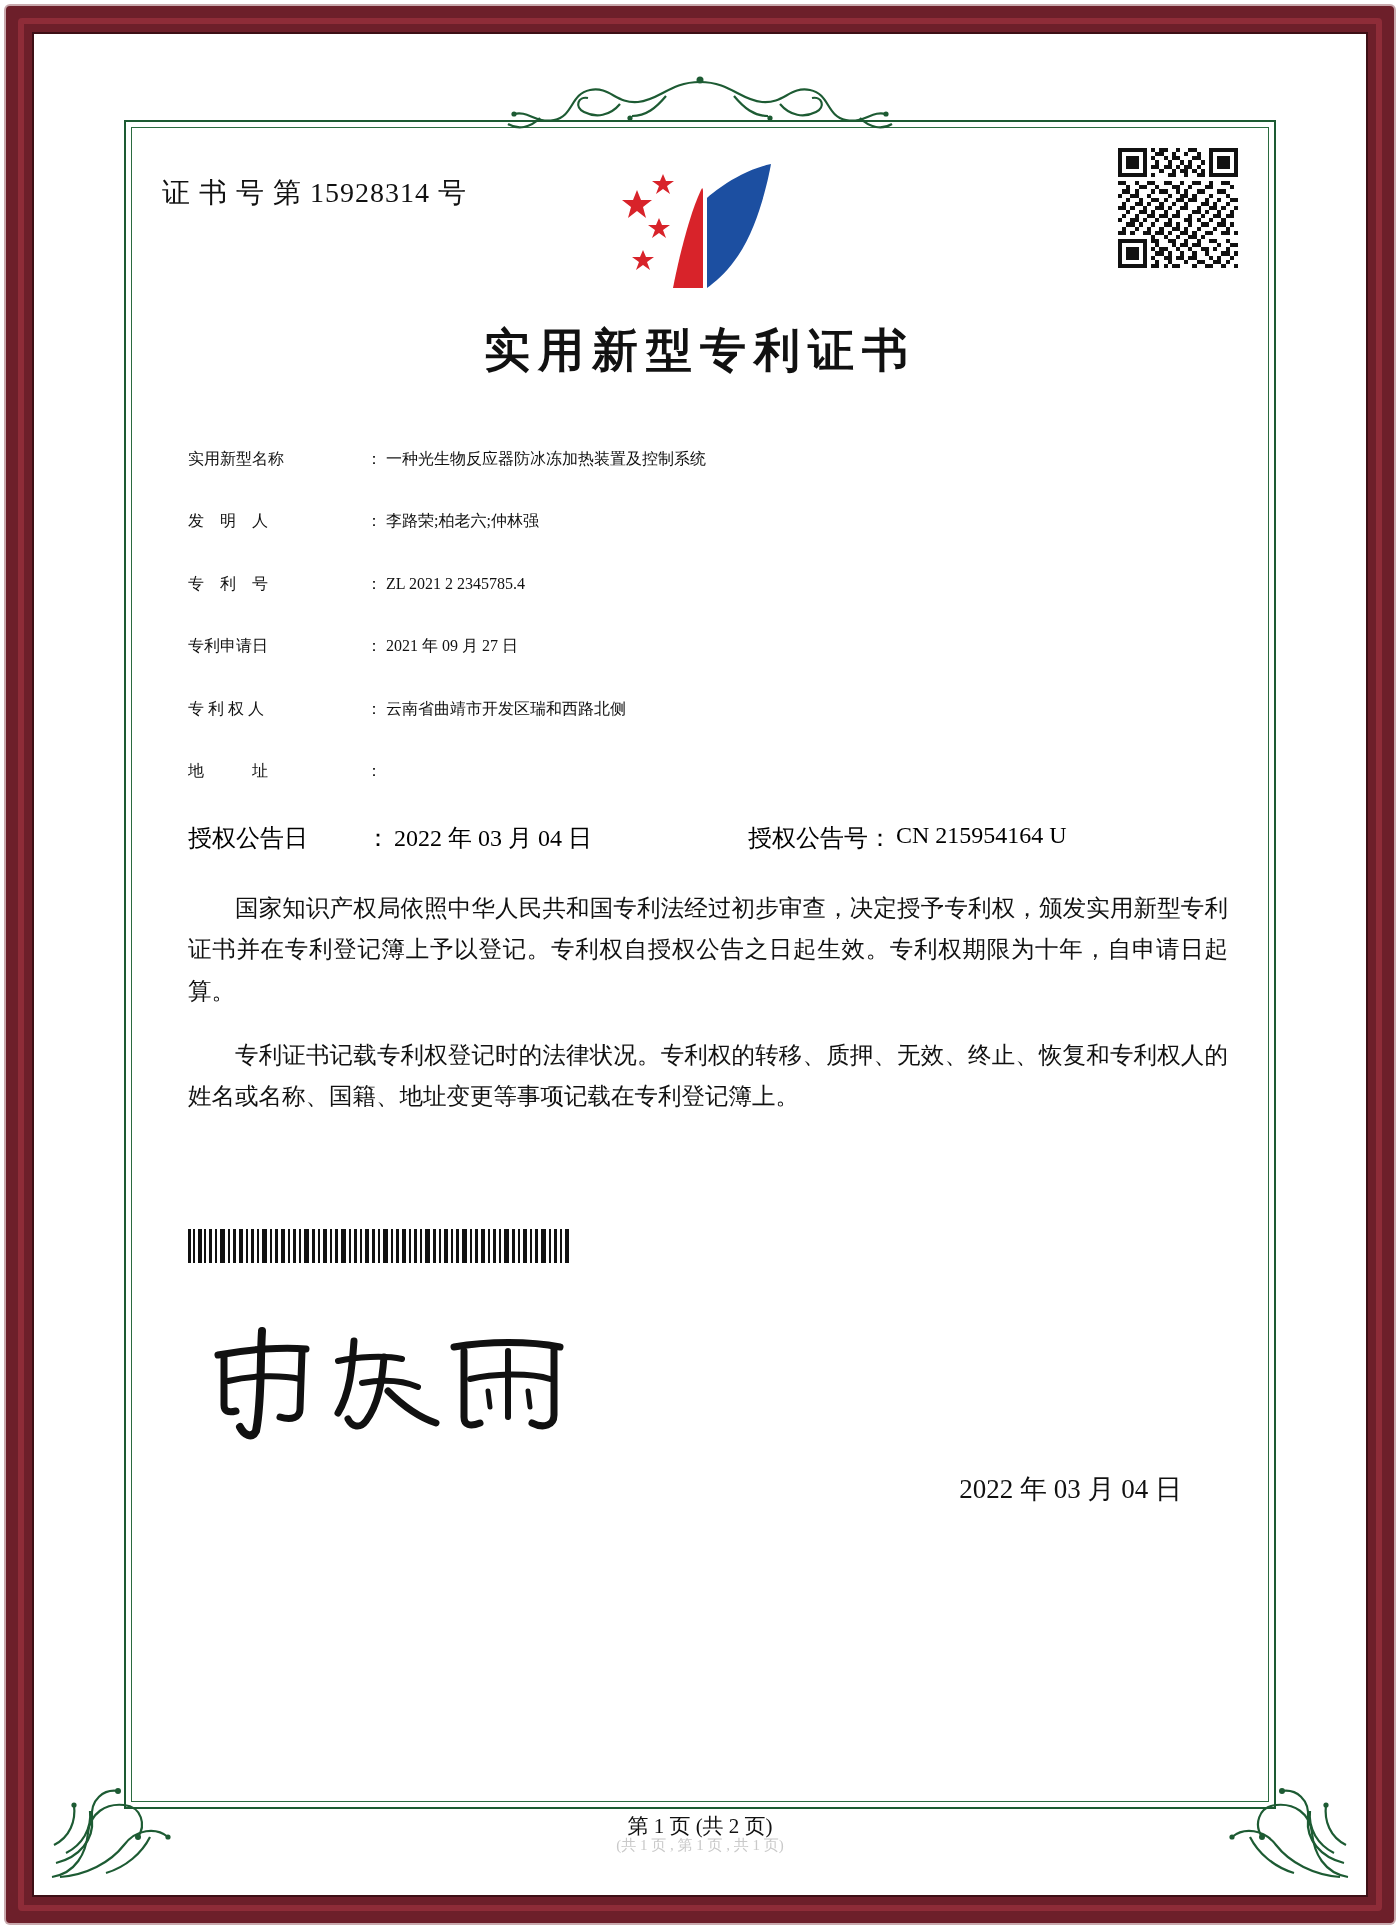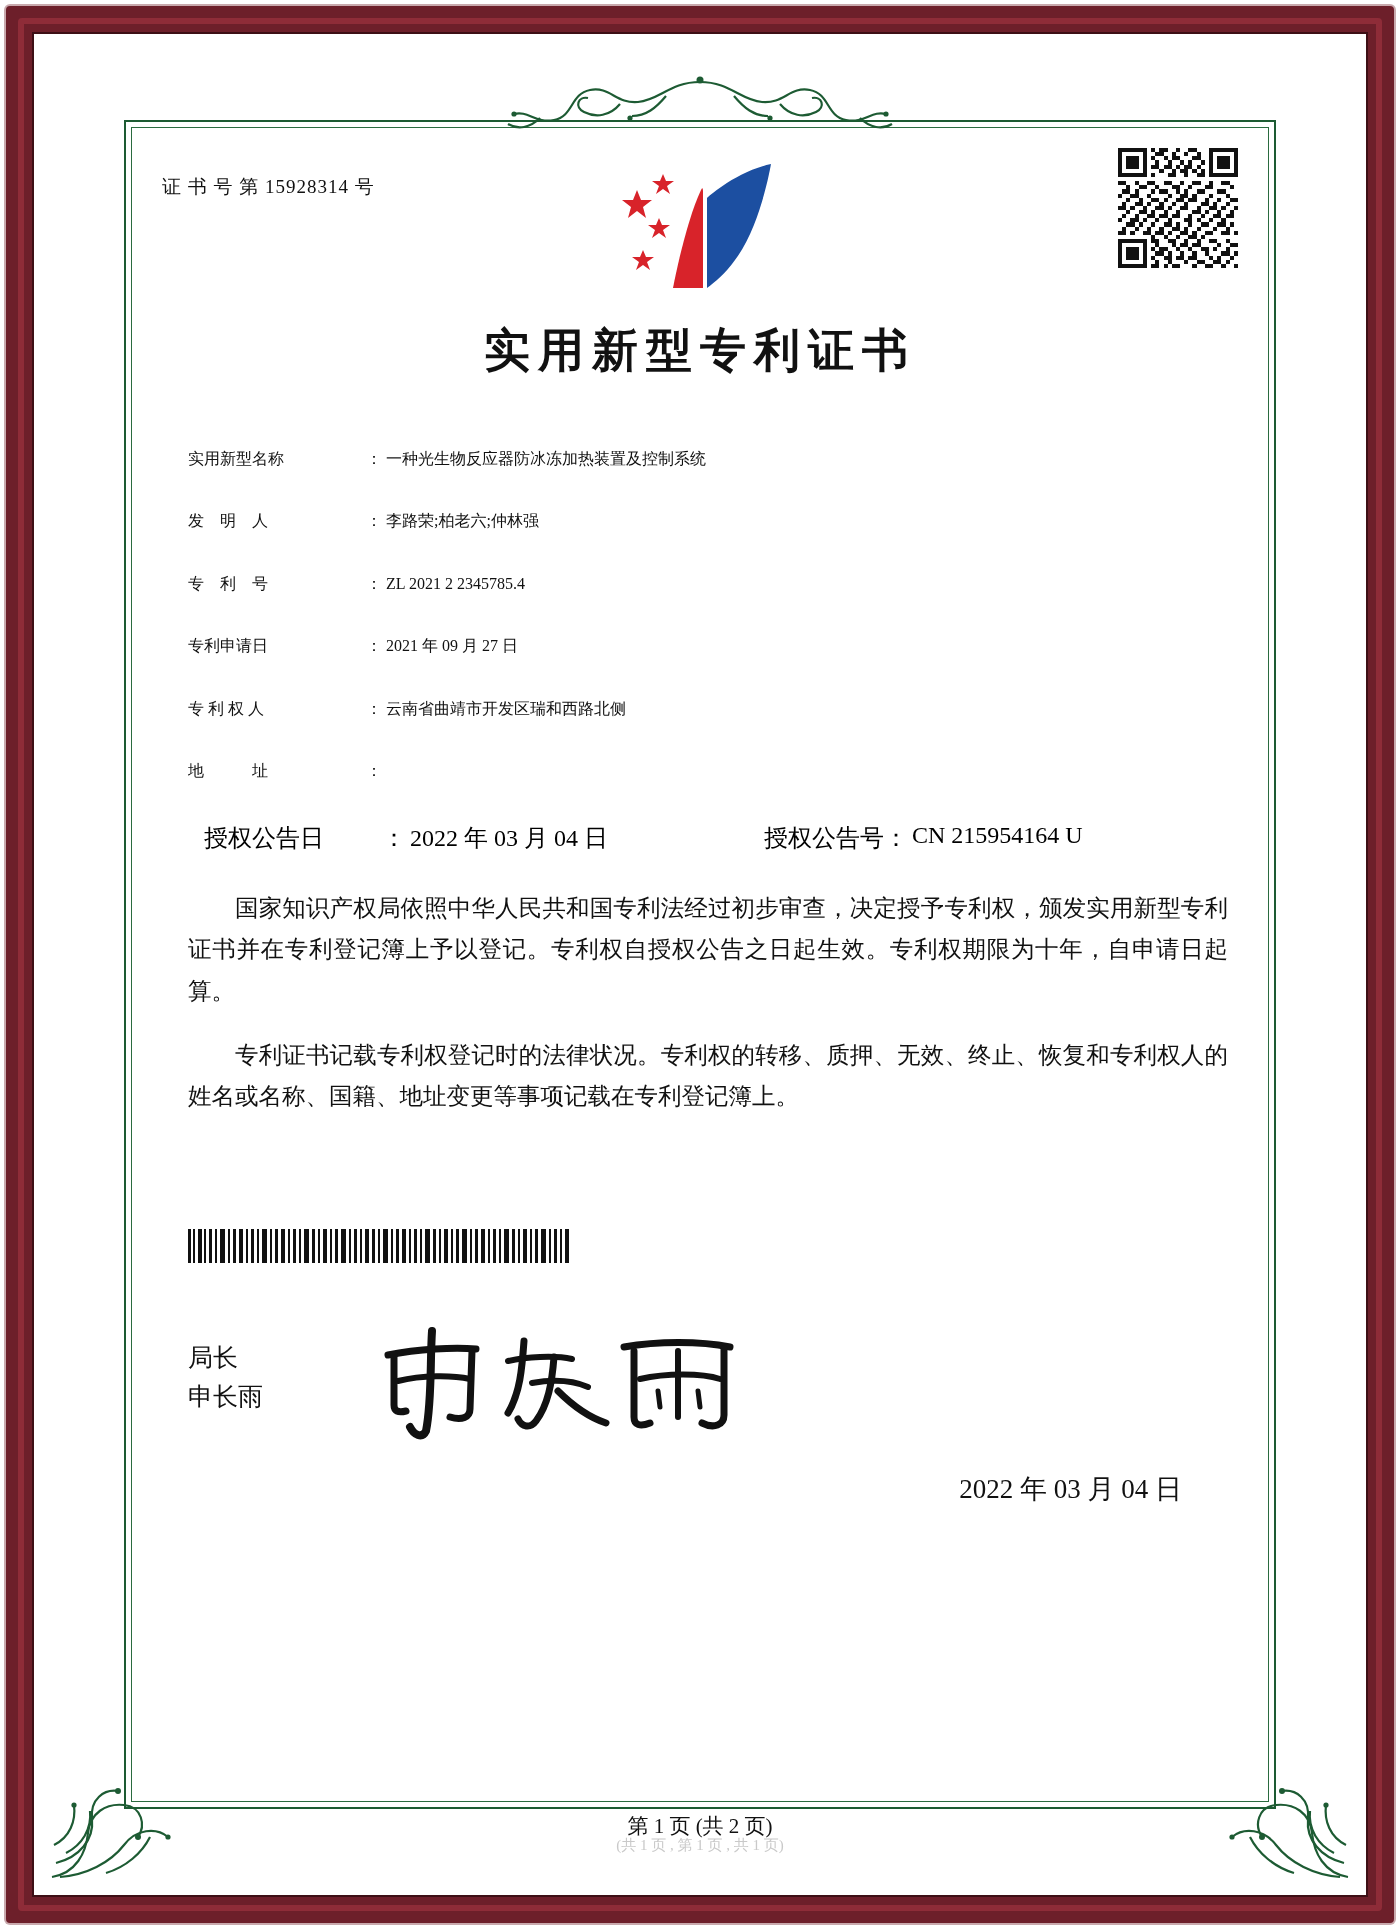--- a/index.html
+++ b/index.html
@@ -63,21 +63,21 @@
     position: absolute;
     left: 60px; top: 56px; right: 60px; bottom: 56px;
     padding: 60px 70px 0 70px;
   }
   .row-top {
     display: flex;
     justify-content: space-between;
     align-items: flex-start;
   }
   .cert-no {
-    font-size: 19px;
+    font-size: 28px;
     letter-spacing: 1px;
     color: #111;
     padding-top: 26px;
     white-space: nowrap;
   }
   .qr {
     width: 120px; height: 120px;
     display: block;
   }
 
@@ -118,21 +118,20 @@
     white-space: nowrap;
   }
   .f-colon { margin: 0 4px 0 0; }
   .f-value { flex: 1; }
 
   .field-inline {
     display: flex;
     align-items: baseline;
     font-size: 24px;
     margin-bottom: 34px;
-    margin-left: 16px;
   }
   .fi-left { display: flex; align-items: baseline; width: 560px; }
   .fi-right { display: flex; align-items: flex-start; }
 
   .paras {
     margin-top: 20px;
     padding-left: 26px;
     padding-right: 10px;
   }
   .para {
@@ -616,24 +615,20 @@
           <rect x="347" y="0" width="3" height="34"></rect>
             <rect x="353" y="0" width="5" height="34"></rect>
           <rect x="361" y="0" width="2" height="34"></rect>
             <rect x="366" y="0" width="3" height="34"></rect>
           <rect x="372" y="0" width="2" height="34"></rect>
             <rect x="377" y="0" width="4" height="34"></rect>
         </g>
       </svg>
 
       <div class="sign-area">
-        <div class="sign-label">
-          <div>局长</div>
-          <div>申长雨</div>
-        </div>
         <div class="signature">
           <svg width="420" height="120" viewBox="0 0 420 120">
             <g fill="none" stroke="#111" stroke-linecap="round" stroke-linejoin="round">
 
               <path d="M30 34 C60 28 96 26 118 28" stroke-width="7"></path>
               <path d="M36 34 L36 84 C36 90 40 92 48 90" stroke-width="7"></path>
               <path d="M114 30 L112 88 C112 96 104 100 92 96" stroke-width="7"></path>
               <path d="M40 60 C64 54 94 54 112 58" stroke-width="6"></path>
               <path d="M74 10 C72 40 74 80 68 110 C64 118 56 114 52 106" stroke-width="8"></path>
 

